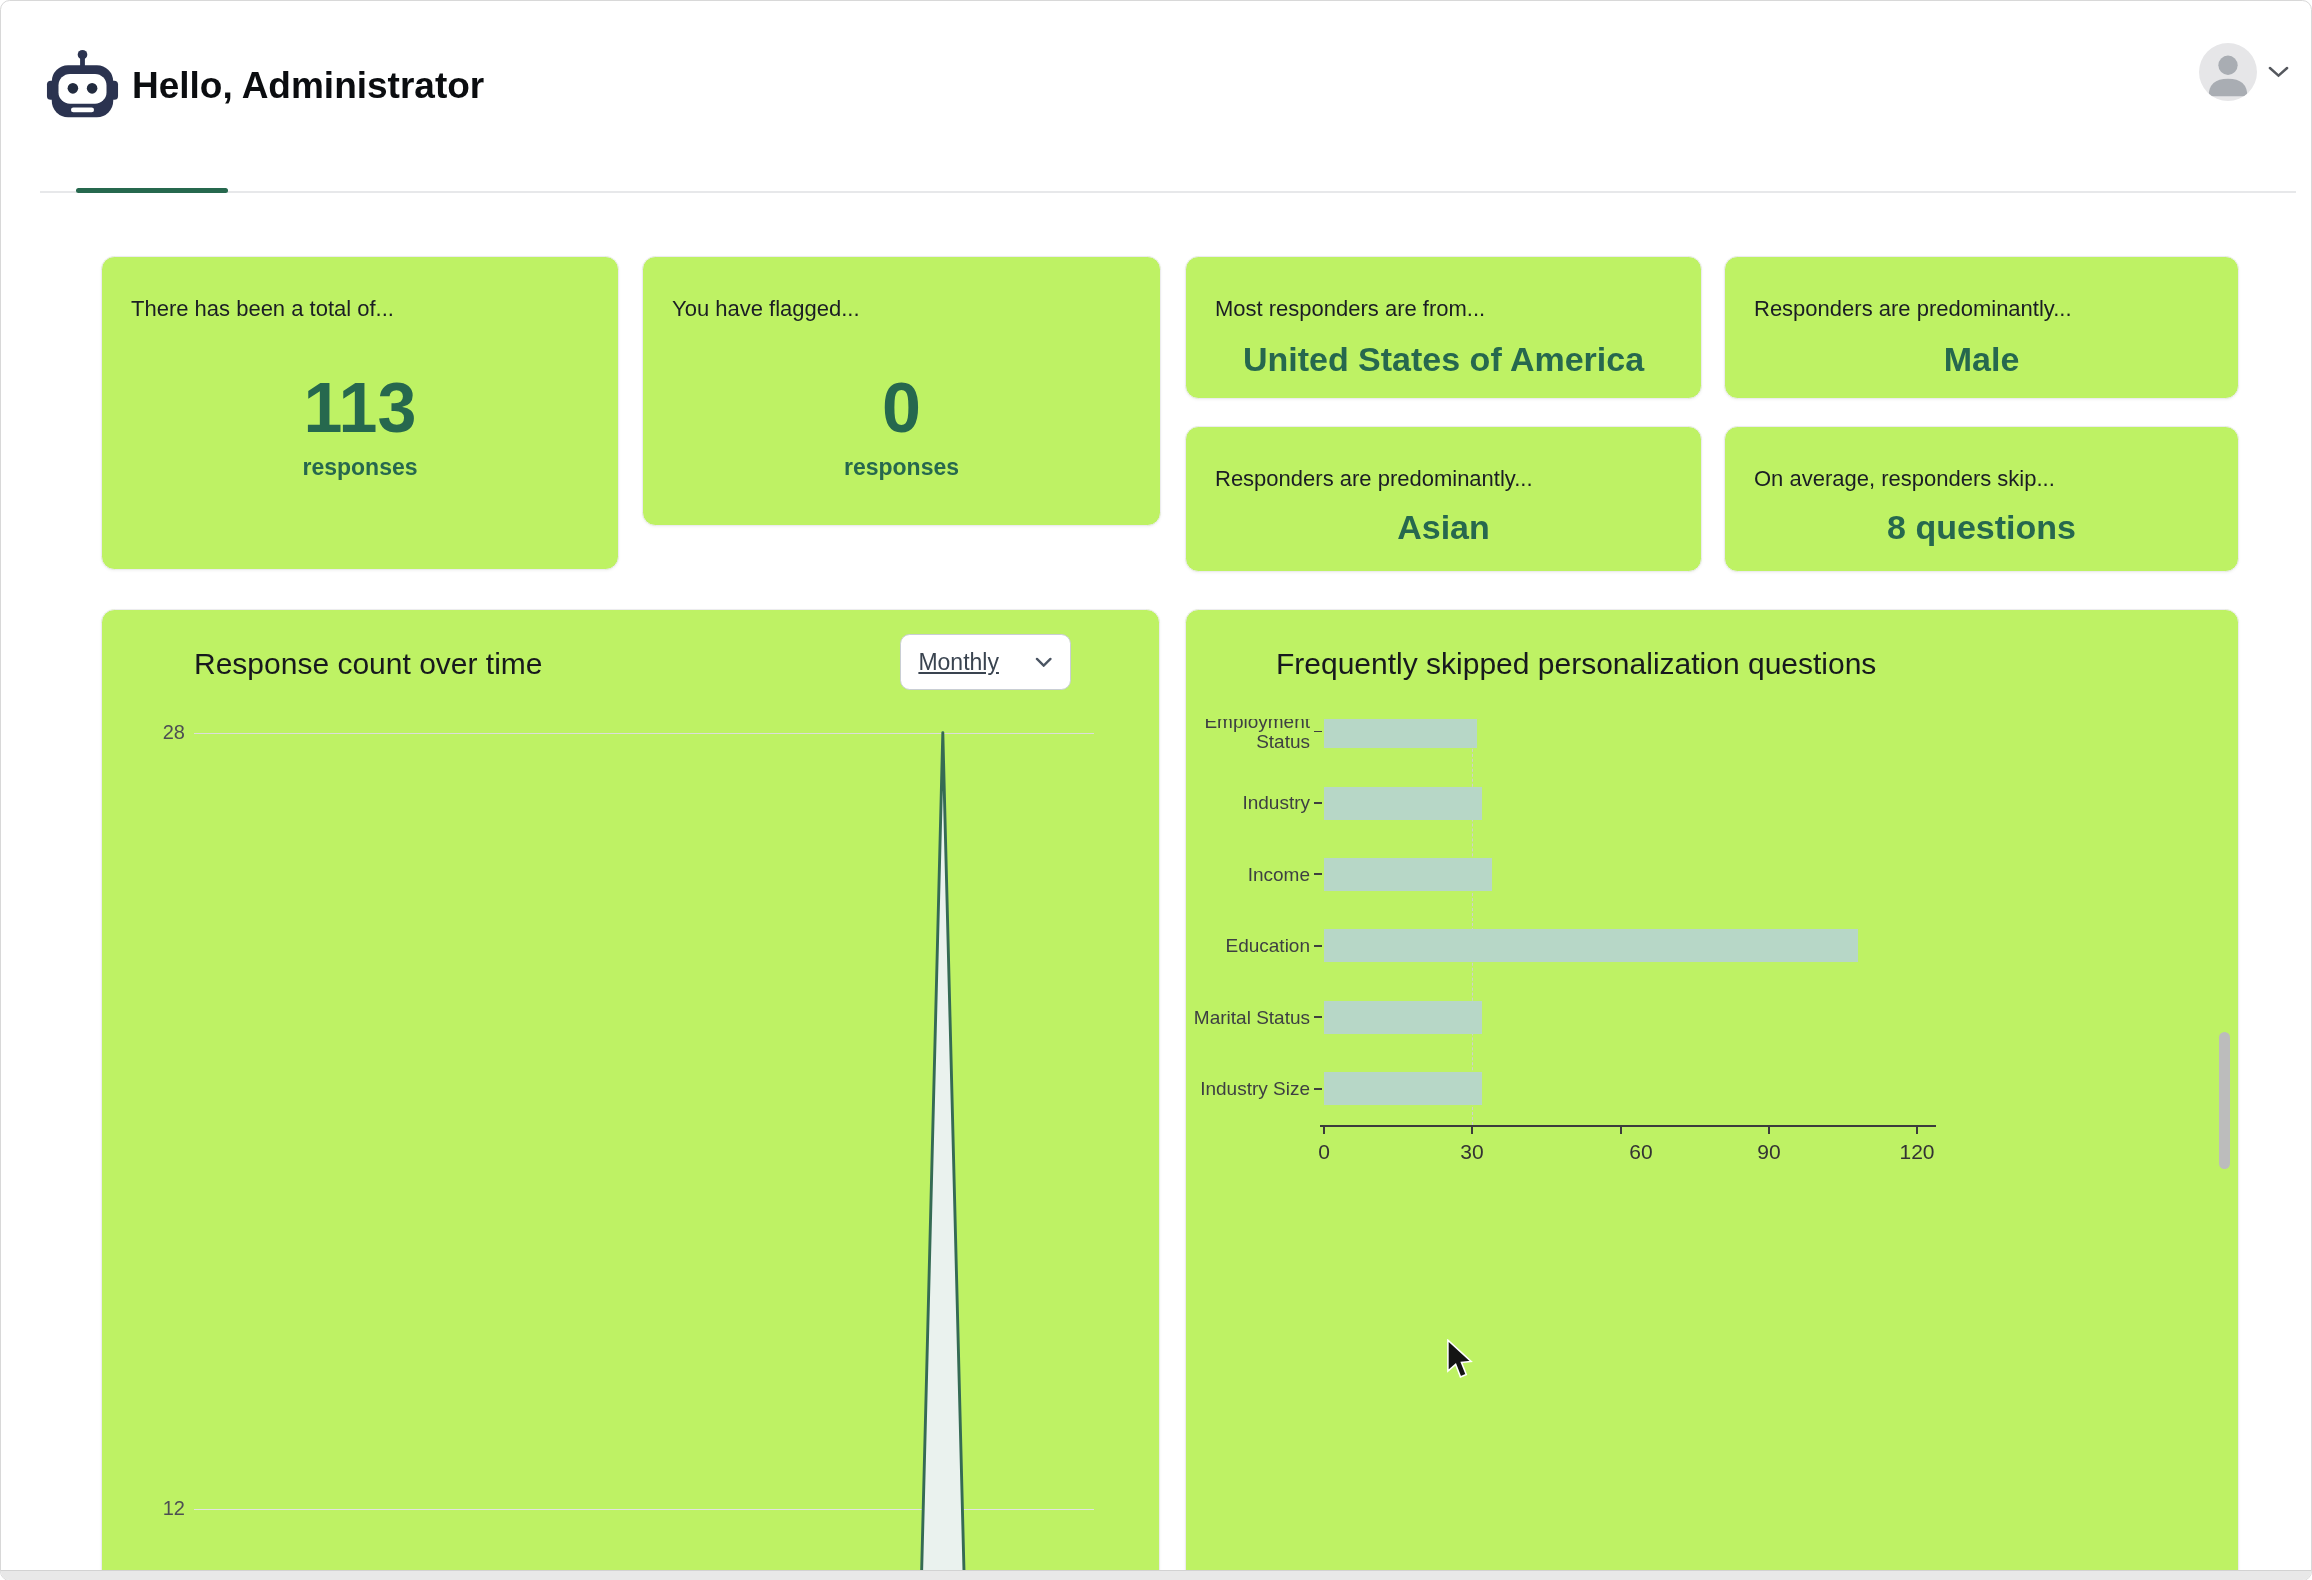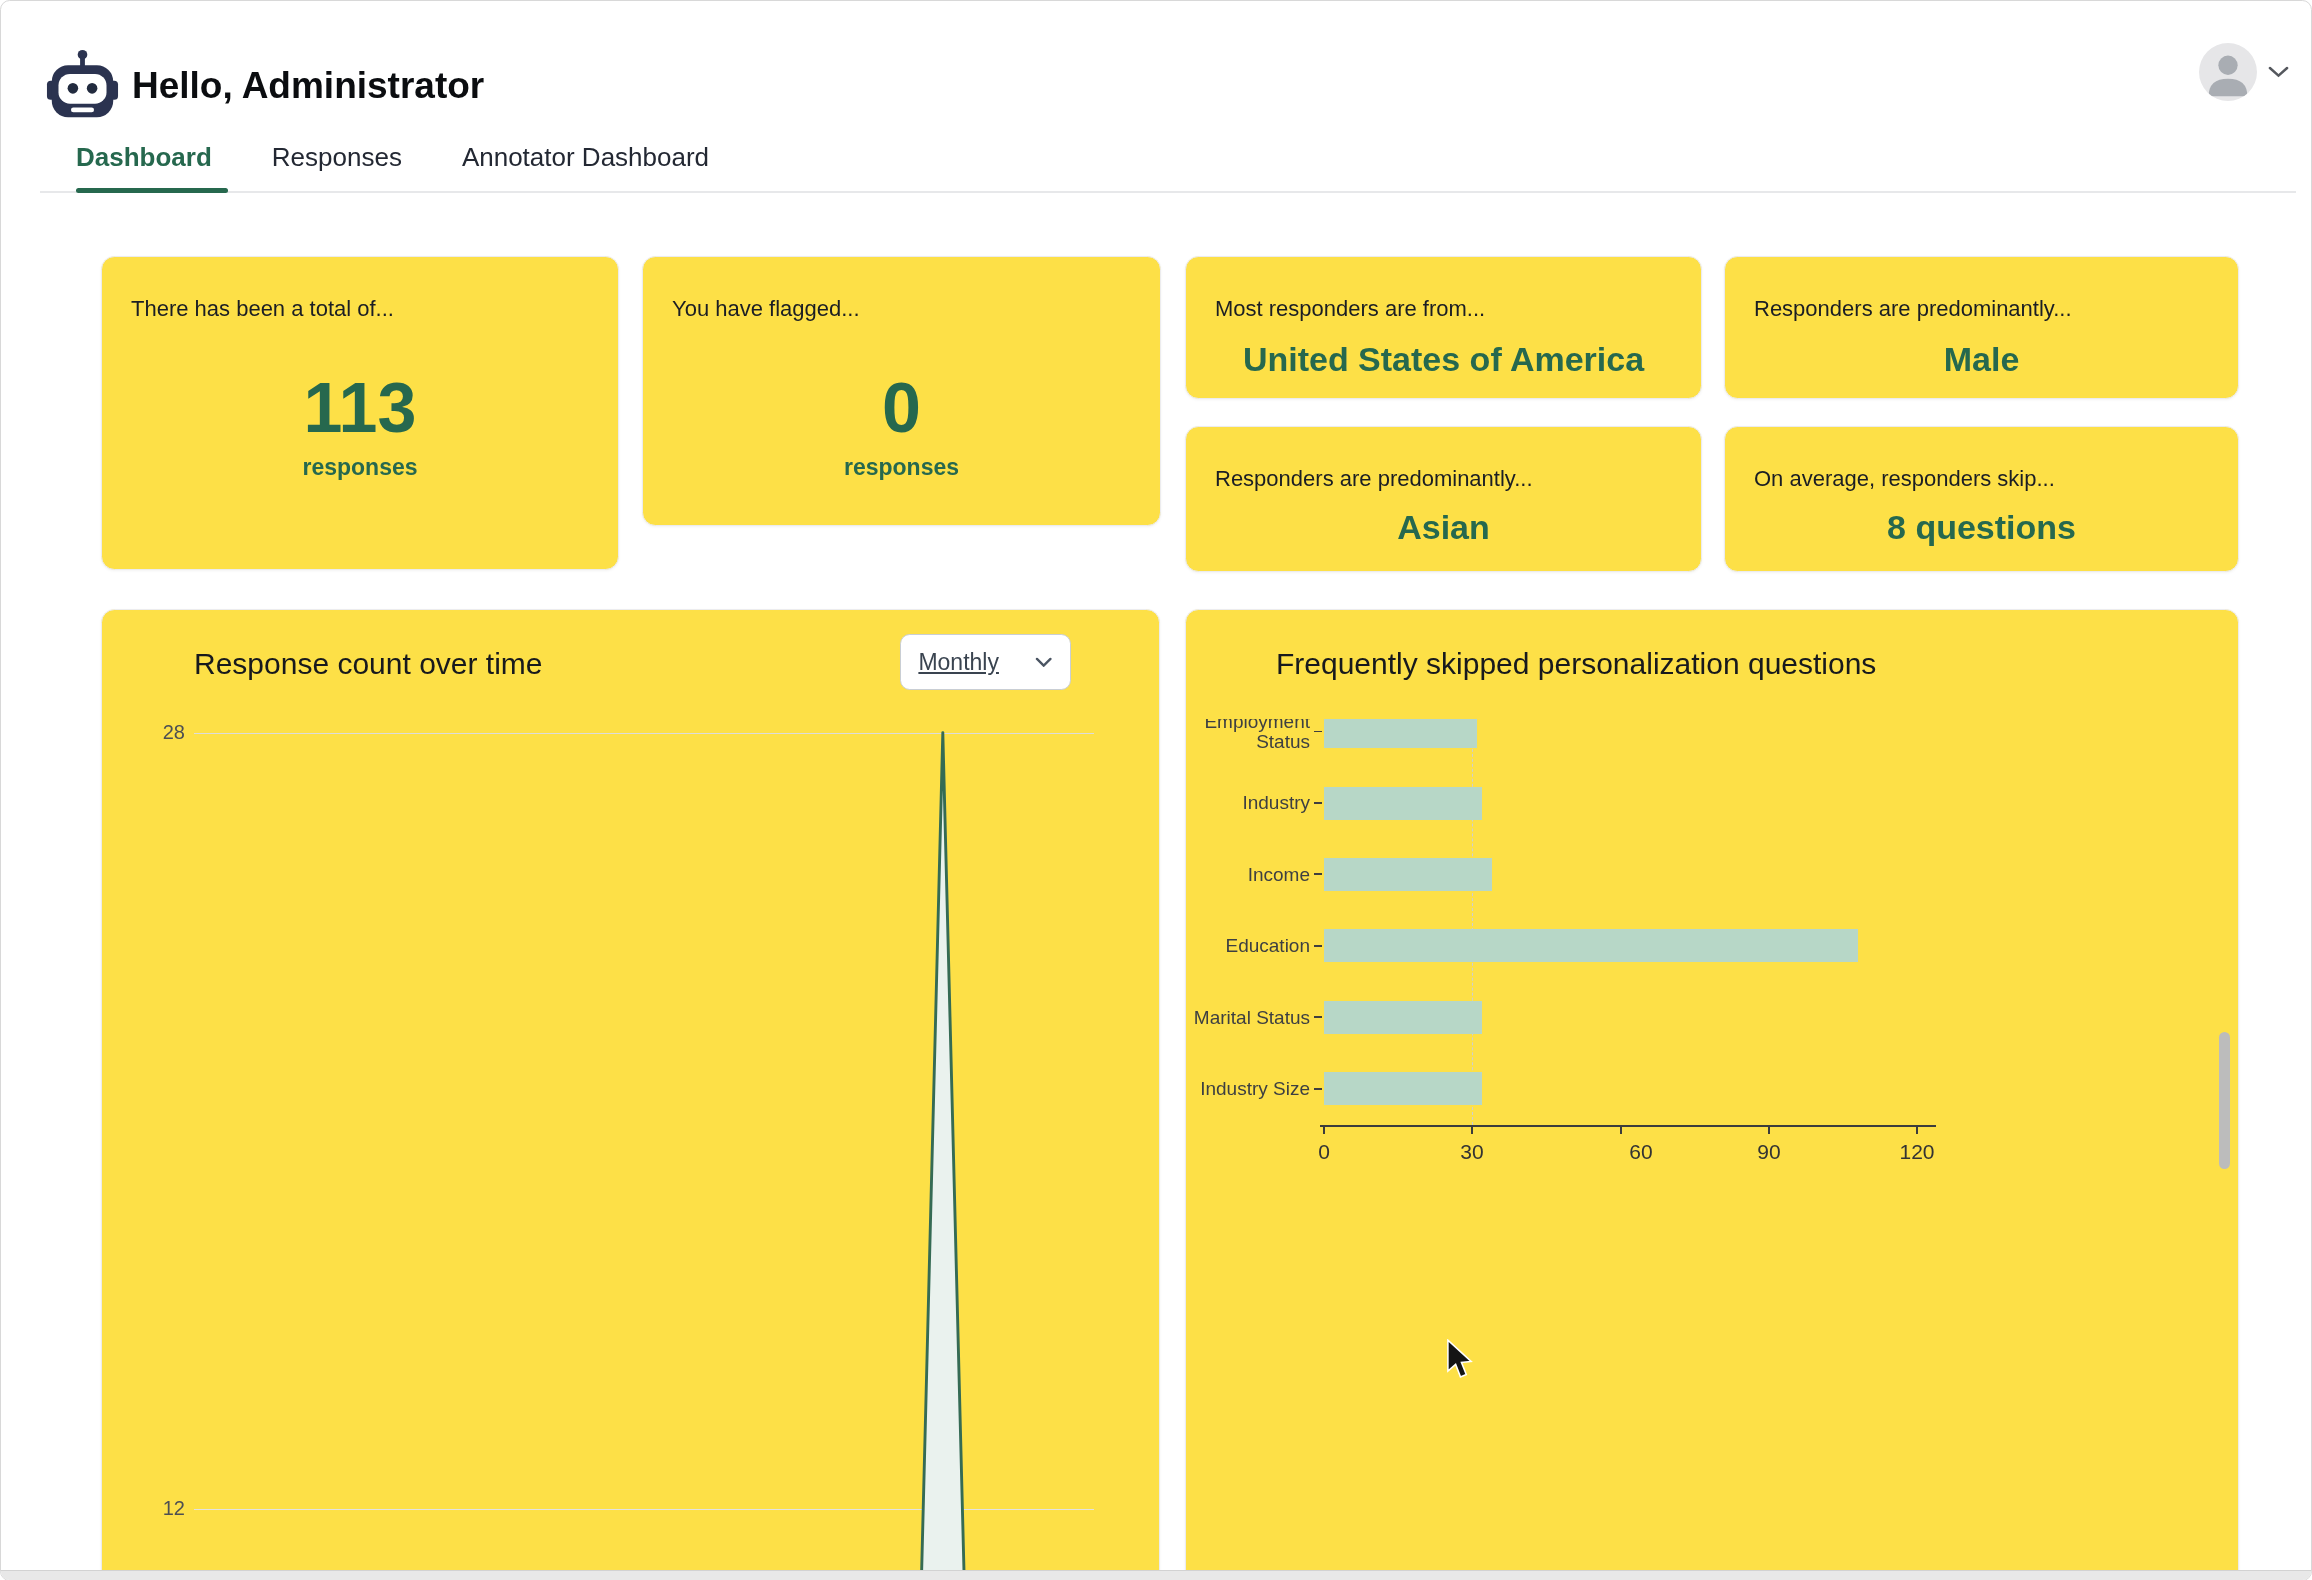--- a/index.html
+++ b/index.html
@@ -21,21 +21,21 @@
   .user-chevron { position:absolute; left:2267px; top:64px; }
 
   .tabs { position:absolute; left:75px; top:141px; display:flex; gap:60px; }
   .tab { font-size:26px; color:#232833; padding-bottom:21px; cursor:pointer; }
   .tab.active { color:var(--accent); font-weight:700; }
   .tab-underline { position:absolute; left:75px; top:187px; width:152px; height:4.8px; background:var(--accent); border-radius:2.9px; z-index:2; }
   .header-divider { position:absolute; left:39px; right:15.4px; top:190px; height:1.9px; background:#e7e8ea; }
 
   
   .card {
-    position:absolute; background:#fde047; border:1.9px solid #ececee; border-radius:13.5px;
+    position:absolute; background:#bef264; border:1.9px solid #ececee; border-radius:13.5px;
     box-shadow:0 1px 2.9px rgba(0,0,0,0.05); box-sizing:border-box;
   }
   .stat-label { position:absolute; left:29px; top:39px; font-size:22px; color:#1b1e24; }
   .stat-center { position:absolute; left:0; right:0; top:114px; text-align:center; }
   .stat-number { font-size:70px; font-weight:700; color:var(--accent); line-height:75px; }
   .stat-unit { font-size:23px; font-weight:600; color:var(--accent); margin-top:7.7px; }
   .stat-value-wide { position:absolute; left:0; right:0; top:79px; text-align:center; font-size:34px; font-weight:700; color:var(--accent); }
 
   
   .chart-title { position:absolute; font-size:30px; font-weight:500; color:#17191d; }
@@ -93,25 +93,20 @@
       <circle cx="30" cy="23" r="10" fill="#a9adb3"></circle>
       <path d="M10 55 Q10 37 30 37 Q50 37 50 55 Z" fill="#a9adb3"></path>
     </svg>
   </div>
   <div class="user-chevron">
     <svg width="21" height="12.6" viewBox="0 0 22 13">
         <path d="M2 2 L11 10 L20 2" stroke="#55585e" stroke-width="2.6" fill="none" stroke-linecap="round"></path>
       </svg>
   </div>
 
-  <div class="tabs">
-    <div class="tab active">Dashboard</div>
-    <div class="tab">Responses</div>
-    <div class="tab">Annotator Dashboard</div>
-  </div>
   <div class="tab-underline"></div>
   <div class="header-divider"></div>
 
   <div class="card" style="left:100px;top:255px;width:518px;height:314px">
     <div class="stat-label">There has been a total of...</div>
     <div class="stat-center">
       <div class="stat-number">113</div>
       <div class="stat-unit">responses</div>
     </div>
   </div>

